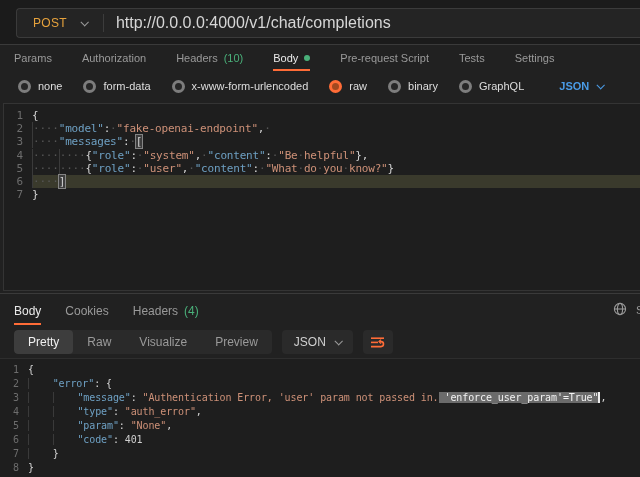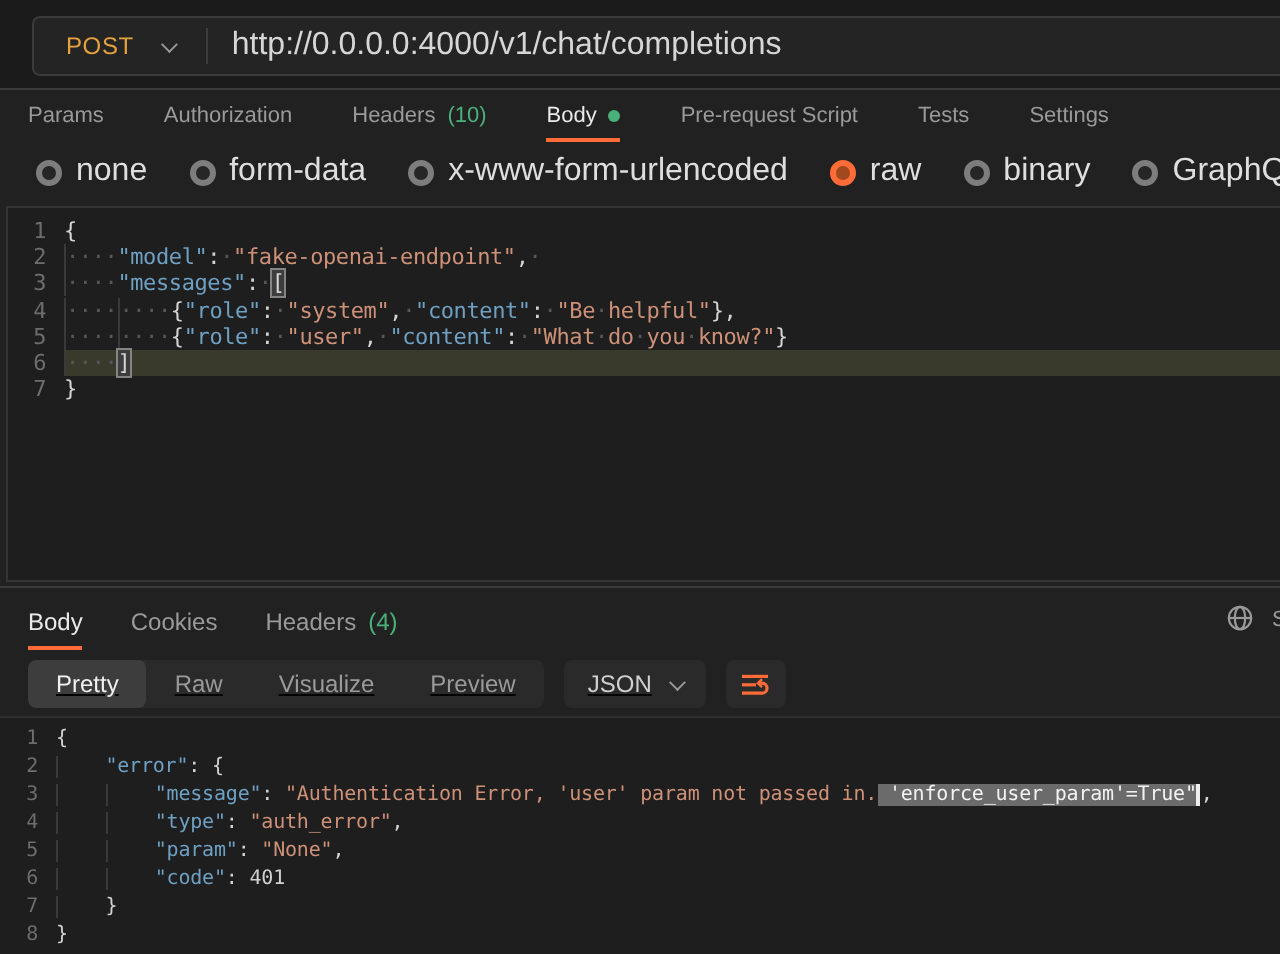--- a/index.html
+++ b/index.html
@@ -27,21 +27,21 @@
   
   .reqtabs{position:absolute;top:45px;left:0;right:0;height:26px;display:flex;gap:30px;
            padding:0 14px;align-items:stretch;font-size:11px;color:#9a9a9a;}
   .tab{display:flex;align-items:center;gap:6px;cursor:pointer;position:relative;white-space:nowrap;}
   .tab.active{color:#eaeaea;box-shadow:inset 0 -2px 0 var(--accent);}
   .tab .count{color:var(--green);}
   .tab .dot{width:6px;height:6px;border-radius:50%;background:var(--green);}
 
   
   .radios{position:absolute;top:71px;left:0;right:0;height:30px;display:flex;align-items:center;
-          padding:0 18px;gap:21px;font-size:16px;color:#dedede;}
+          padding:0 18px;gap:21px;font-size:11px;color:#dedede;}
   .radio-item{display:flex;align-items:center;gap:7px;cursor:pointer;white-space:nowrap;}
   .rbtn{width:13px;height:13px;border-radius:50%;border:3.5px solid #7d7d7d;background:#262626;}
   .rbtn.sel{border-color:var(--accent);background:#a2481f;}
   .fmt-dd{display:flex;align-items:center;gap:8px;color:var(--blue);font-weight:600;
           margin-left:14px;cursor:pointer;}
   .fmt-dd .chev{border-color:var(--blue);}
 
   
   .editor{font-family:"DejaVu Sans Mono",monospace;background:#1e1e1e;}
   .reqeditor{position:absolute;top:103px;left:3px;right:0;height:188px;
@@ -61,21 +61,21 @@
   .caret{display:inline-block;width:2px;height:11px;background:#ededed;vertical-align:text-bottom;}
 
   
   .respsec{position:absolute;top:293px;left:0;right:0;bottom:0;background:#212121;
            border-top:1px solid #3a3a3a;}
   .resptabs{position:absolute;top:3px;left:0;right:0;height:28px;display:flex;gap:24px;
             padding:0 14px;align-items:stretch;font-size:12px;color:#9a9a9a;}
   .globe-btn{position:absolute;right:13px;top:8px;cursor:pointer;line-height:0;}
   .status-clip{position:absolute;right:0;top:10px;width:4px;overflow:hidden;color:#9a9a9a;
                font-size:11px;}
-  .toolbar{position:absolute;top:36px;left:14px;display:flex;align-items:center;gap:10px;text-decoration:underline;}
+  .toolbar{position:absolute;top:36px;left:14px;display:flex;align-items:center;gap:10px;}
   .seg{display:flex;background:#2a2a2a;border-radius:4px;overflow:hidden;}
   .seg .view{padding:5px 14px;font-size:12px;color:#9a9a9a;cursor:pointer;border-radius:4px;}
   .seg .view.active{background:#3d3d3d;color:#f0f0f0;}
   .dd-btn{display:flex;align-items:center;gap:9px;background:#2a2a2a;border-radius:4px;
           padding:5px 12px;font-size:12px;color:#d0d0d0;cursor:pointer;}
   .icon-btn{background:#2a2a2a;border-radius:4px;width:30px;height:24px;display:flex;
             align-items:center;justify-content:center;cursor:pointer;}
 </style>
 </head>
 <body>

